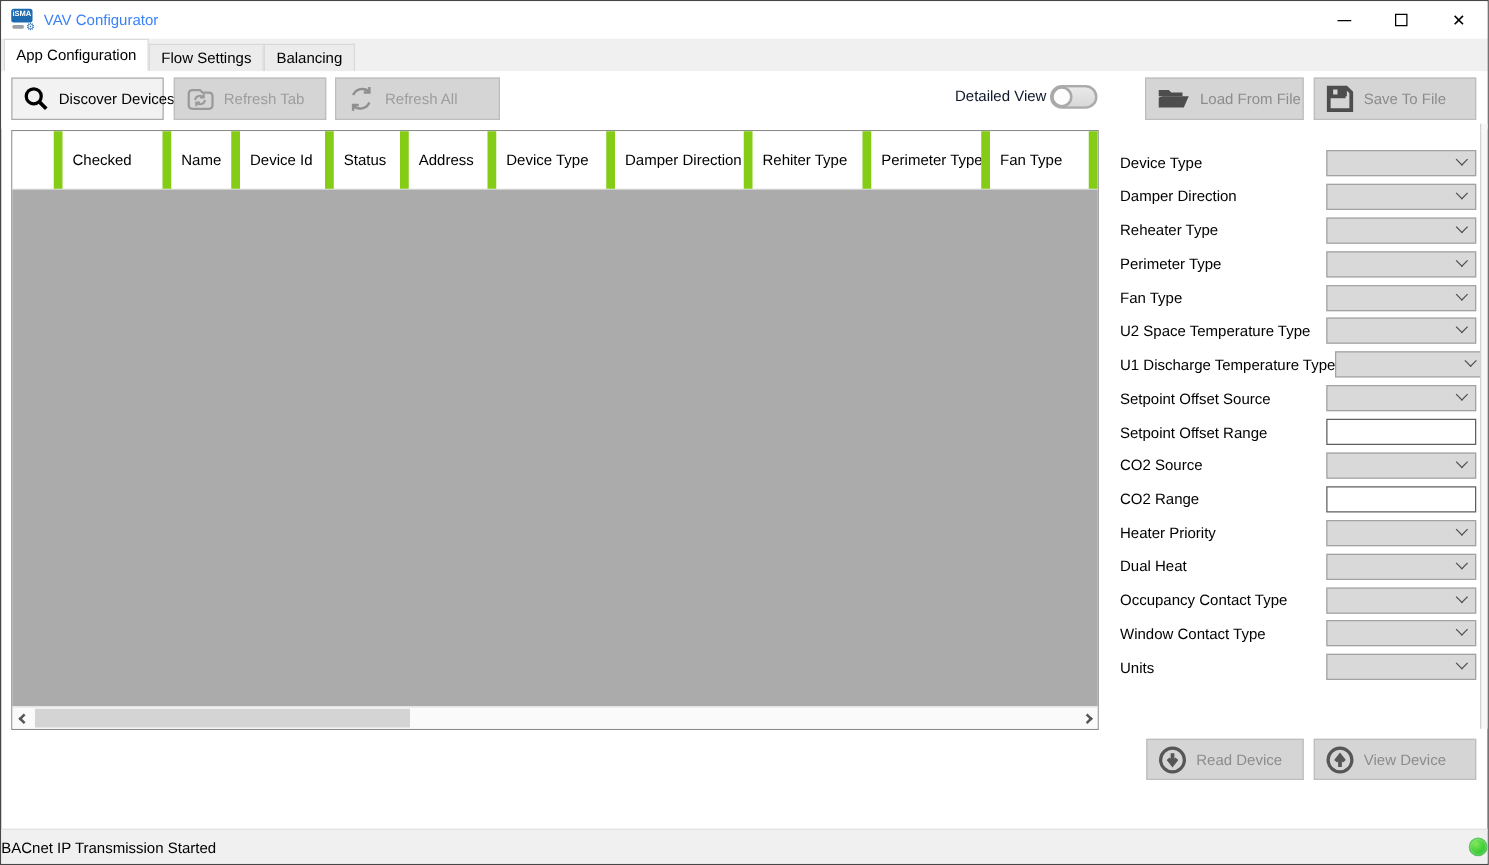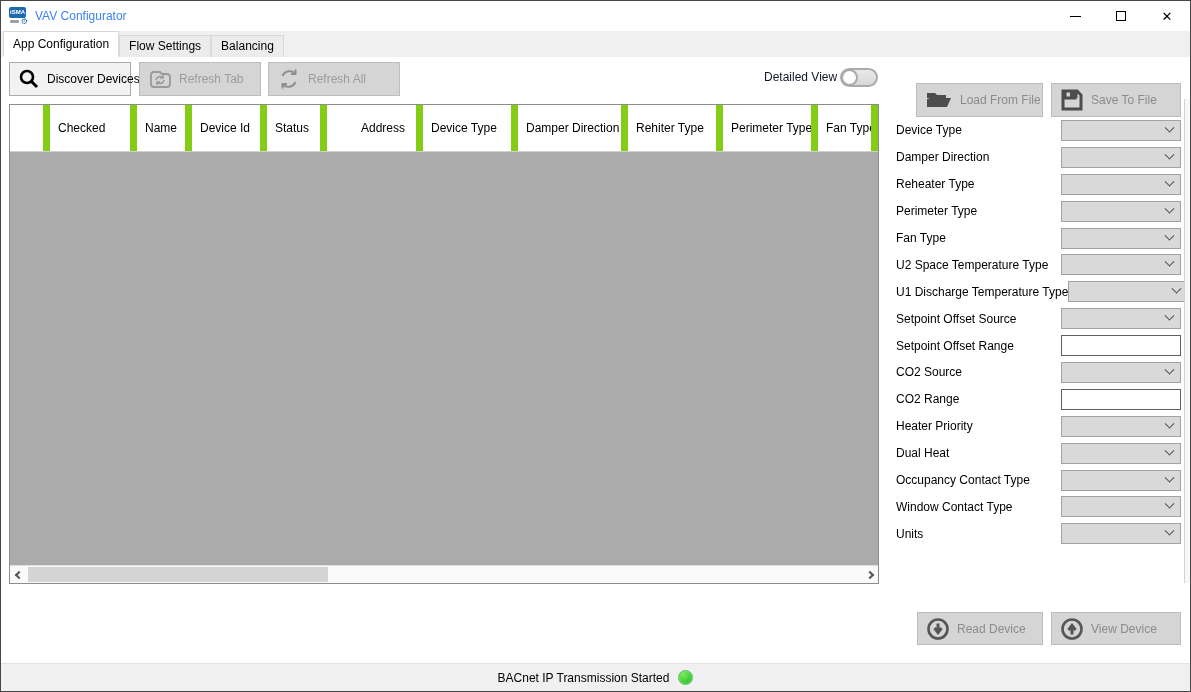--- a/index.html
+++ b/index.html
@@ -26,21 +26,21 @@
   
   .tabstrip { position:absolute; left:0; top:30px; right:0; height:26px; background:#f0f0f0; display:flex; align-items:flex-end; padding-left:2px; }
   .tab { padding:4px 9px 5px 9px; border:1px solid #d9d9d9; border-bottom:none; background:#ececec; color:#000; margin-right:0; height:22px; display:flex; align-items:center; }
   .tab.active { background:#fff; height:26px; border:1px solid #d9d9d9; border-bottom:1px solid #fff; position:relative; z-index:2; }
 
   
   .toolbar { position:absolute; left:0; top:56px; right:0; height:46px; background:#fff; }
   .btn { position:absolute; top:5px; height:34px; display:flex; align-items:center; border:1px solid #ababab; background:#f2f2f2; padding:0 10px 0 8px; gap:7px; color:#000; }
   .btn .lbl { white-space:nowrap; }
   .btn.disabled { background:#d5d5d5; border-color:#bdbdbd; color:#9d9d9d; }
-  .btn.graylbl { background:#d5d5d5; border-color:#bdbdbd; color:#8c8c8c;margin-top:21px; }
+  .btn.graylbl { background:#d5d5d5; border-color:#bdbdbd; color:#8c8c8c; }
   #btn-discover { left:8px; width:122px; }
   #btn-refresh-tab { left:138px; width:122px;text-align:right; }
   #btn-refresh-all { left:267px; width:132px; }
   #btn-load { left:915px; width:127px; }
   #btn-save { left:1050px; width:130px; }
   .dv-label { position:absolute; left:763px; top:13px; color:#0f172a; }
   .toggle { position:absolute; left:839px; top:11px; width:38px; height:19px; border:2px solid #ababab; border-radius:10px; background:linear-gradient(#e9e9e9,#d8d8d8); }
   .toggle .knob { position:absolute; left:-1px; top:-1px; width:17px; height:17px; border-radius:50%; background:#fdfdfd; border:2px solid #a9a9a9; }
 
   
@@ -62,21 +62,21 @@
   .prop-label { flex:1; color:#000; font-size:12px; white-space:nowrap; }
   .combo { width:120px; height:21px; background:#d9d9d9; border:1px solid #a2a2a2; display:flex; align-items:center; justify-content:flex-end; padding-right:7px; flex:0 0 auto; }
   .combo .val { flex:1; padding-left:5px; color:#000; overflow:hidden; }
   .chev-down { width:7px; height:7px; border-right:1.6px solid #4d4d4d; border-bottom:1.6px solid #4d4d4d; transform:rotate(45deg) translate(-2px,-2px); }
   .prop-input { width:120px; height:21px; border:1px solid #5f5f5f; background:#fff; padding:0 4px; font-family:"Liberation Sans",sans-serif; font-size:12px; flex:0 0 auto; outline:none; }
   .vscroll-strip { position:absolute; left:1183px; top:98px; width:6px; height:484px; background:#f7f7f7; border-left:1px solid #d2d2d2; }
   #btn-read { left:916px; width:126px; top:590px; height:33px; }
   #btn-write { left:1050px; width:130px; top:590px; height:33px; }
 
   
-  .statusbar { position:absolute; left:0; bottom:0; right:0; height:28px; background:#f0f0f0; border-top:1px solid #e3e3e3; display:flex; align-items:center; justify-content:center; gap:9px; }
+  .statusbar { position:absolute; left:0; bottom:0; right:0; height:28px; background:#f0f0f0; border-top:1px solid #e3e3e3; display:flex; align-items:center; justify-content:space-between; gap:9px; }
   .status-text { color:#000; font-size:12px; }
   .status-dot { width:15px; height:15px; border-radius:50%; background:radial-gradient(circle at 35% 30%, #7fe85a, #2ec62e 70%, #1ea31e); border:1px solid #58c558; box-shadow:inset 0 0 2px rgba(255,255,255,.6); }
 
   
   .icon { flex:0 0 auto; display:flex; align-items:center; justify-content:center; }
   svg { display:block; }
 </style>
 </head>
 <body>
 
@@ -170,21 +170,21 @@
     </div>
   </div>
 
   <div class="table-wrap">
     <div class="thead">
         <div class="th" style="width: 40px;"></div>
         <div class="th" style="width: 87px;">Checked</div>
         <div class="th" style="width: 55px;">Name</div>
         <div class="th" style="width: 75px;">Device Id</div>
         <div class="th" style="width: 60px;">Status</div>
-        <div class="th" style="width: 70px; margin-left: 26px;">Address</div>
+        <div class="th" style="width: 70px;">Address</div>
         <div class="th" style="width: 95px;">Device Type</div>
         <div class="th" style="width: 110px;">Damper Direction</div>
         <div class="th" style="width: 95px;">Rehiter Type</div>
         <div class="th" style="width: 95px;">Perimeter Type</div>
         <div class="th" style="flex: 1 1 0%;">Fan Type</div>
       </div>
     <div class="tbody"></div>
     <div class="hscroll">
       <div class="scroll-arrow">
           <span class="chev-left"></span>

